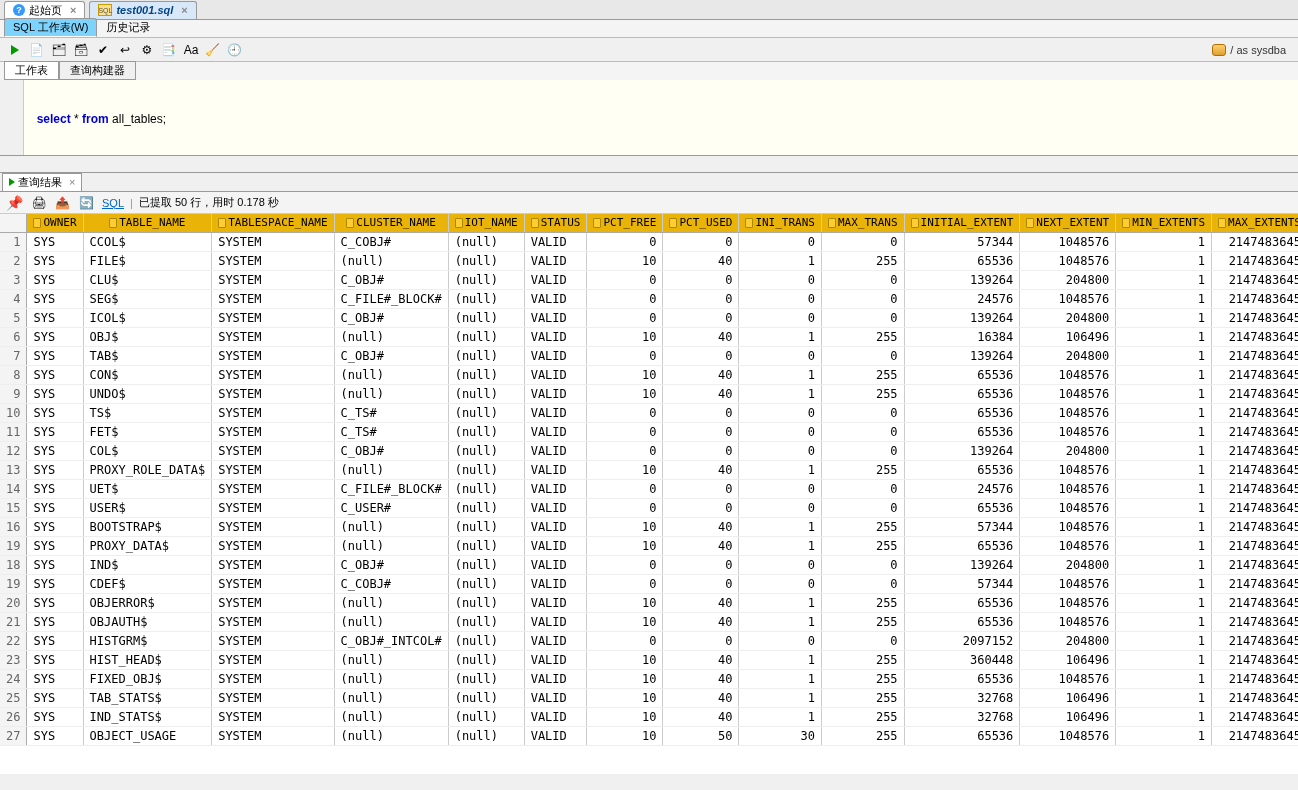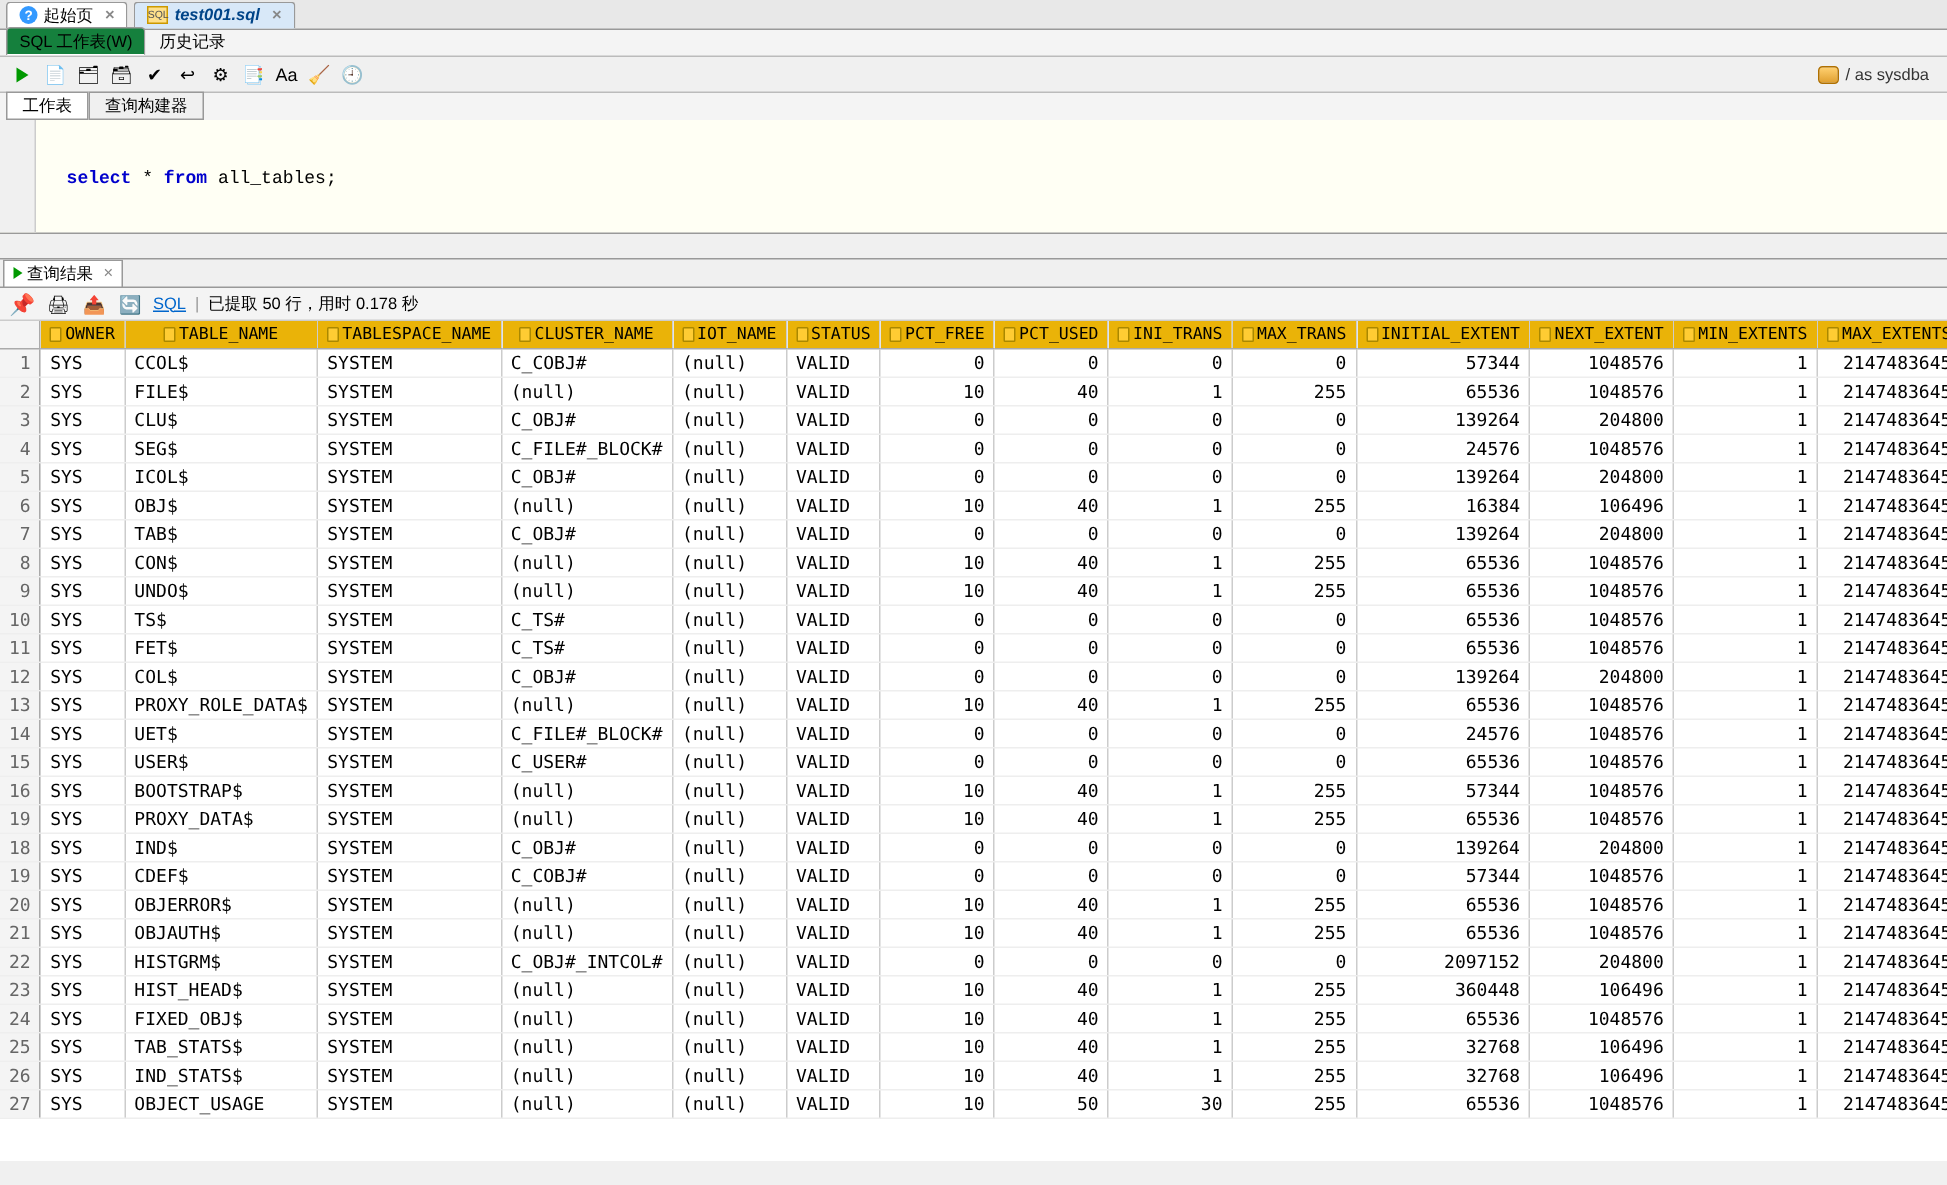--- a/index.html
+++ b/index.html
@@ -7,33 +7,33 @@
 
 .tabbar { display: flex; background: #e8e8e8; border-bottom: 1px solid #999; height: 20px; align-items: center; }
 .tab { display: inline-flex; align-items: center; padding: 2px 8px; background: #fff; border: 1px solid #999; border-bottom: none; border-radius: 3px 3px 0 0; margin-left: 4px; height: 18px; font-size: 11px; cursor: pointer; gap: 4px; }
 .tab.active { background: #d8e8f8; }
 .tab .close { color: #888; font-weight: bold; margin-left: 4px; cursor: pointer; }
 .tab-icon-help { width: 12px; height: 12px; border-radius: 50%; background: #3399ff; color: #fff; font-size: 9px; display: inline-flex; align-items: center; justify-content: center; font-weight: bold; }
 .tab-icon-sql { width: 14px; height: 12px; background: #ffe08a; border: 1px solid #cc9900; font-size: 7px; display: inline-flex; align-items: center; justify-content: center; color: #555; }
 
 .subtabbar { display: flex; background: #f4f4f4; height: 18px; align-items: flex-end; padding-left: 4px; border-bottom: 1px solid #bbb; }
 .subtab { padding: 1px 8px; font-size: 11px; border: 1px solid transparent; cursor: pointer; }
-.subtab.active { background: #15803d; border: 1px solid #999; border-bottom: 1px solid #fff; border-radius: 3px 3px 0 0; }
+.subtab.active { background: #7dd3fc; border: 1px solid #999; border-bottom: 1px solid #fff; border-radius: 3px 3px 0 0; }
 
 .toolbar { display: flex; align-items: center; background: #f0f0f0; height: 24px; padding: 0 6px; gap: 4px; border-bottom: 1px solid #bbb; }
 .tb-btn { width: 18px; height: 18px; display: inline-flex; align-items: center; justify-content: center; cursor: pointer; font-size: 12px; }
 .tri-green { width: 0; height: 0; border-left: 8px solid #090; border-top: 5px solid transparent; border-bottom: 5px solid transparent; }
 .conn-info { margin-left: auto; display: flex; align-items: center; gap: 4px; font-size: 11px; color: #333; padding-right: 6px; padding-left: 27px; }
 .db-icon { width: 14px; height: 12px; background: linear-gradient(#ffd070, #e0a030); border-radius: 3px; border: 1px solid #b07000; }
 
 .subtabbar2 { display: flex; background: #f4f4f4; height: 18px; align-items: flex-end; padding-left: 4px; }
 .subtab2 { padding: 1px 10px; font-size: 11px; border: 1px solid #999; background: #f0f0f0; cursor: pointer; text-align: center; }
 .subtab2.active { background: #fff; }
 
-.editor { background: #fffff4; height: 76px; border-bottom: 1px solid #999; position: relative; padding: 4px 0 0 30px; font-family: Liberation Mono, monospace; font-size: 12px; white-space: pre; overflow: auto; }
+.editor { background: #fffff4; height: 76px; border-bottom: 1px solid #999; position: relative; padding: 4px 0 0 30px; font-family: Liberation Sans, sans-serif; font-size: 12px; white-space: pre; overflow: auto; }
 .gutter { position: absolute; left: 0; top: 0; bottom: 0; width: 24px; background: #f0f0f0; border-right: 1px solid #ccc; }
 .kw { color: #0000cc; font-weight: bold; }
 
 .result-tabbar { display: flex; align-items: center; background: #f0f0f0; height: 20px; border-top: 1px solid #999; border-bottom: 1px solid #999; padding-left: 2px; margin-top: 16px; }
 .result-tab { display: inline-flex; align-items: center; gap: 3px; padding: 1px 6px; background: #fff; border: 1px solid #999; font-size: 11px; }
 .result-tab .tri { width: 0; height: 0; border-left: 6px solid #090; border-top: 4px solid transparent; border-bottom: 4px solid transparent; }
 
 .result-toolbar { display: flex; align-items: center; background: #f4f4f4; height: 22px; padding: 0 6px; gap: 6px; border-bottom: 1px solid #ccc; font-size: 11px; }
 .pin { color: #c00; font-size: 14px; }
 .sql-link { color: #0066cc; text-decoration: underline; cursor: pointer; }

